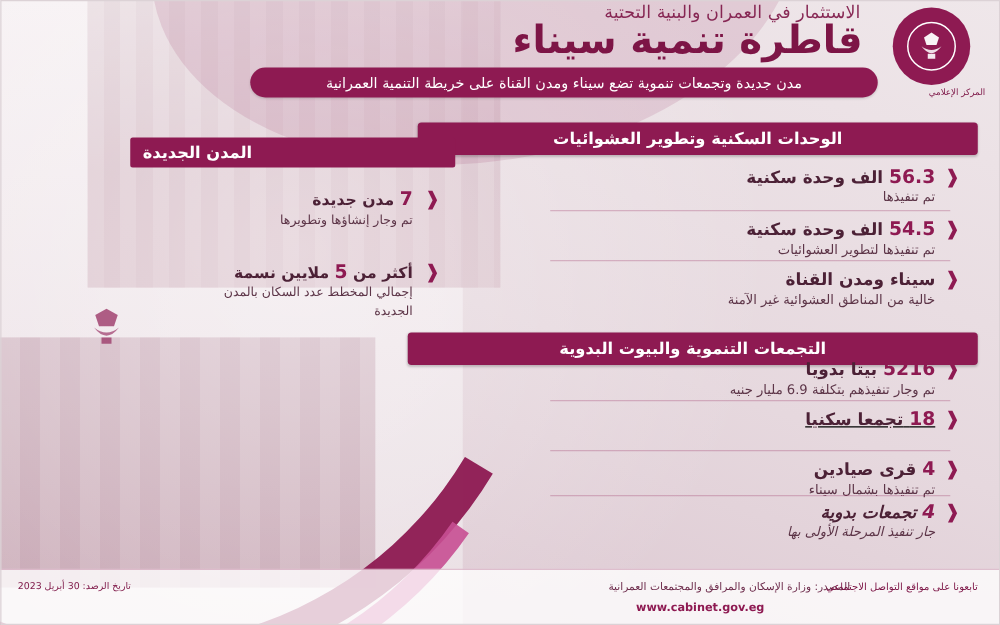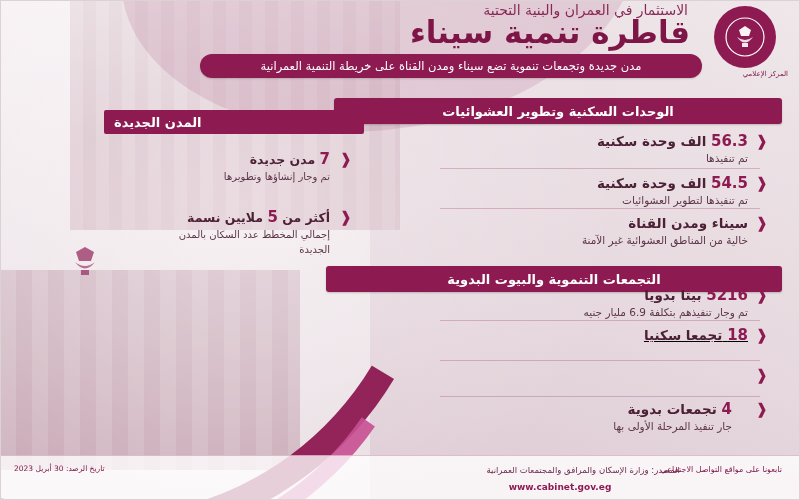--- a/index.html
+++ b/index.html
@@ -253,21 +253,21 @@
     font-weight: bold;
   }
 
   
   .r1 { right: 52px; top: 132px; }
   .r2 { right: 52px; top: 174px; }
   .r3 { right: 52px; top: 214px; }
   .r4 { right: 52px; top: 286px; }
   .r5 { right: 52px; top: 326px; text-decoration: underline; }
   .r6 { right: 52px; top: 366px; }
-  .r7 { right: 68px; top: 400px; }
+  .r7 { right: 52px; top: 400px; font-style: italic; }
 
   
   .l1 { right: 470px; top: 150px; }
   .l2 { right: 470px; top: 208px; }
   .l1 .line1, .l2 .line1 { font-size: 12.5px; }
   .l1 .line2, .l2 .line2 { font-size: 10px; line-height: 1.45; white-space: normal; width: 180px;}
 
   
   .divider {
     position: absolute;
@@ -418,20 +418,25 @@
   <div class="divider" style="top:320px;"></div>
 
   <div class="chev" style="right:32px; top:328px;">❰</div>
   <div class="stat r5">
     <div class="line1"><span class="num">18</span>
       <span>تجمعا سكنيا</span></div>
   </div>
   <div class="divider" style="top:360px;"></div>
 
   <div class="chev" style="right:32px; top:368px;">❰</div>
+  <div class="stat r6">
+    <div class="line1"><span class="num">4</span>
+      <span>قرى صيادين</span></div>
+    <div class="line2">تم تنفيذها بشمال سيناء</div>
+  </div>
   <div class="divider" style="top:396px;"></div>
 
   <div class="chev" style="right:32px; top:402px;">❰</div>
   <div class="stat r7">
     <div class="line1"><span class="num">4</span>
       <span>تجمعات بدوية</span></div>
     <div class="line2">جار تنفيذ المرحلة الأولى بها</div>
   </div>
 
   <div class="left-bar">المدن الجديدة</div>

